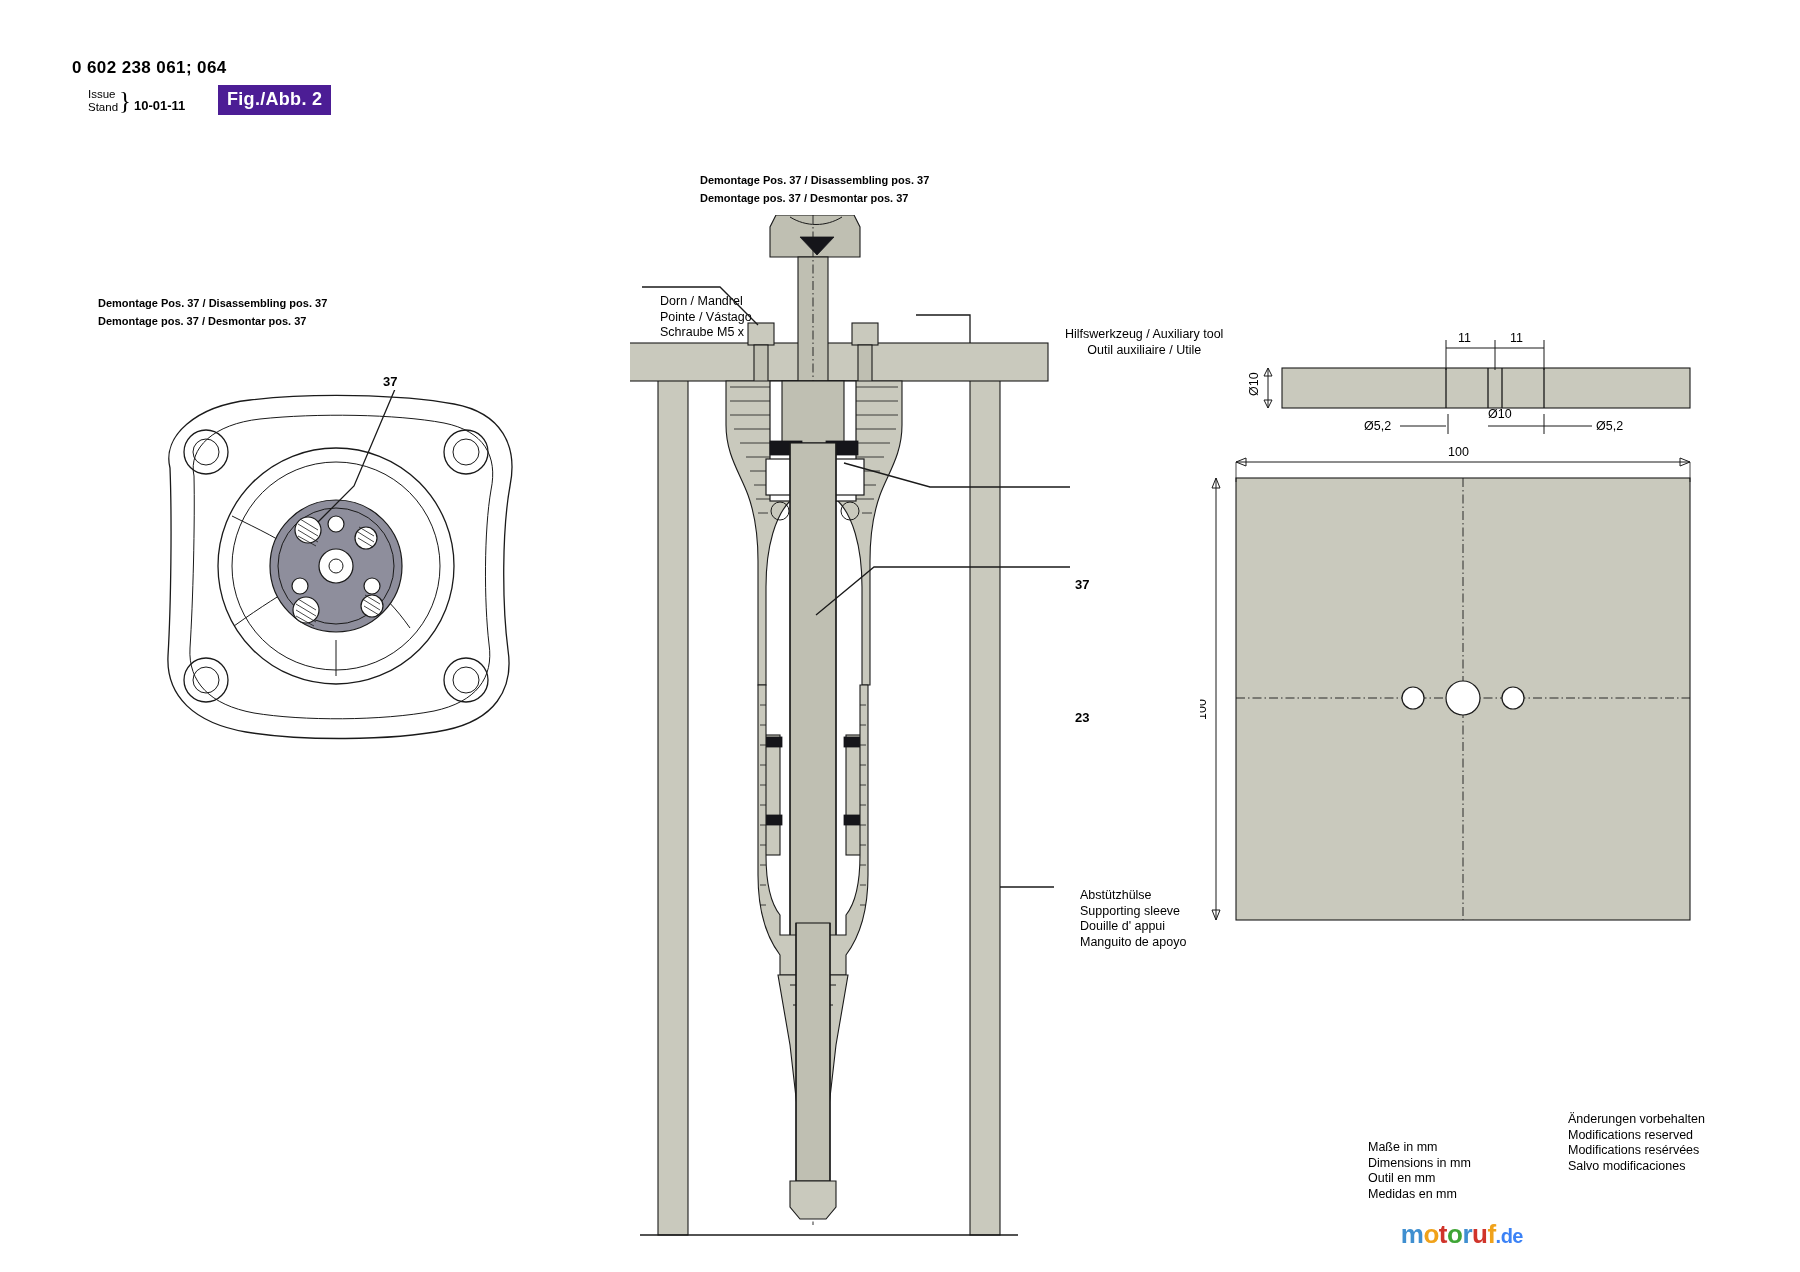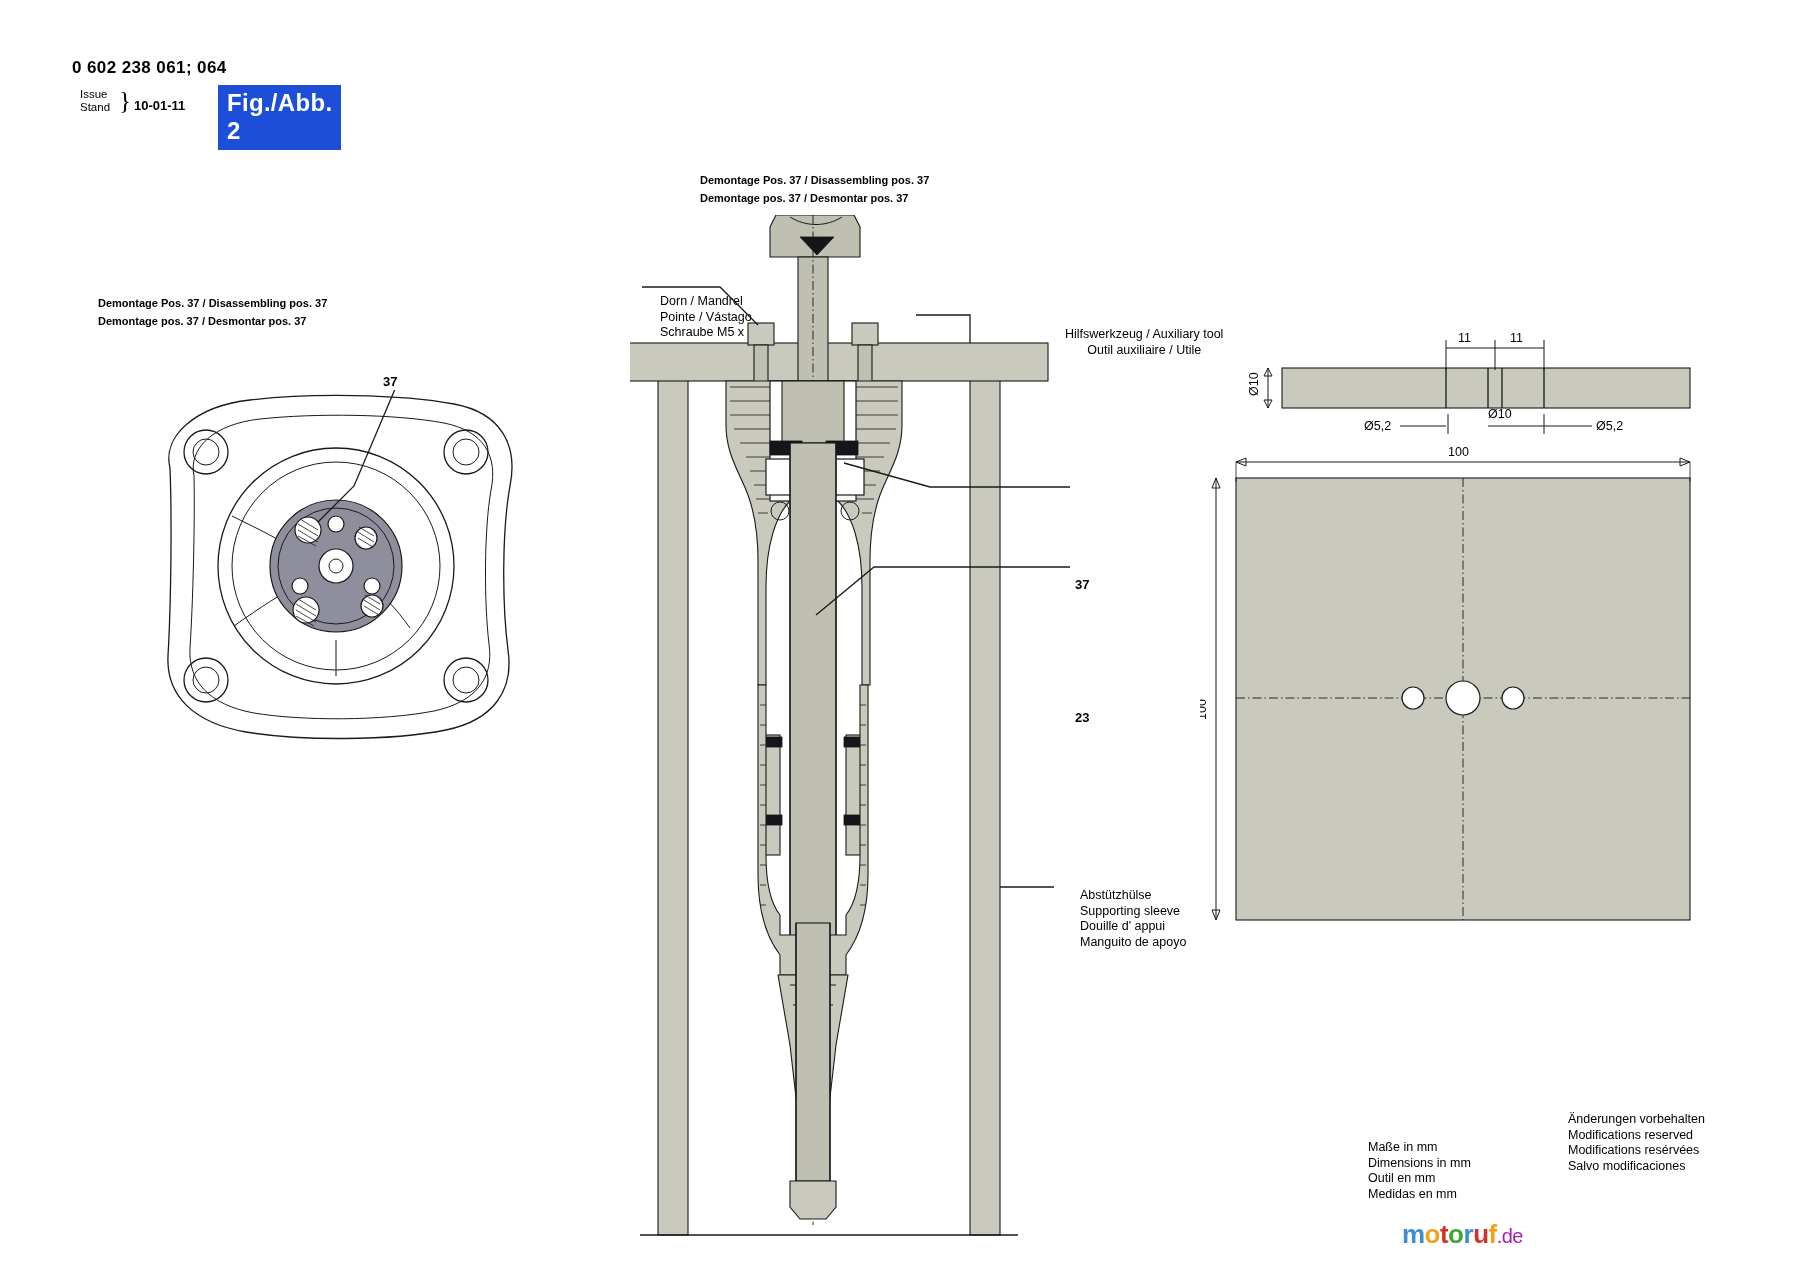--- a/index.html
+++ b/index.html
@@ -29,41 +29,41 @@
     font-size: 17px;
     font-weight: bold;
     letter-spacing: 0.4px;
   }
   #issue-block {
     left: 72px; top: 88px;
     width: 260px;
     height: 34px;
   }
   #issue-labels {
-    left: 8px; top: 0px;
+    left: 16px; top: 0px;
     font-size: 11.5px;
     line-height: 13px;
     width: 48px;
   }
   #issue-brace {
     left: 47px; top: 0px;
     font-size: 25px;
     line-height: 26px;
     font-family: "Liberation Serif", serif;
   }
   #issue-date {
     left: 62px; top: 10px;
     font-size: 13px;
     font-weight: bold;
   }
   #fig-badge {
     left: 146px; top: -3px;
-    background: #1d4ed8;
+    background: #4c1d95;
     color: #ffffff;
-    font-size: 24px;
+    font-size: 18px;
     font-weight: bold;
     padding: 4px 9px 5px 9px;
     letter-spacing: 0.3px;
   }
 
   
   .caption-bold {
     font-size: 11px;
     font-weight: bold;
     line-height: 17.5px;
@@ -112,21 +112,21 @@
   #logo {
     right: 44px; bottom: 22px;
     font-size: 26px;
     font-weight: bold;
     letter-spacing: -0.5px;
   }
   #logo .a { color:#3f8fd0; }
   #logo .b { color:#f0a21a; }
   #logo .c { color:#d0342b; }
   #logo .d { color:#3fa535; }
-  #logo .e { color:#a21caf; font-size:20px; font-weight:normal; }
+  #logo .e { color:#3b82f6; font-size:20px; font-weight:bold; }
 </style>
 </head>
 <body>
 
 <div id="sheet">
 
   <div class="abs" id="part-number">0 602 238 061; 064</div>
 
   <div class="abs" id="issue-block">
     <div class="abs" id="issue-labels">

